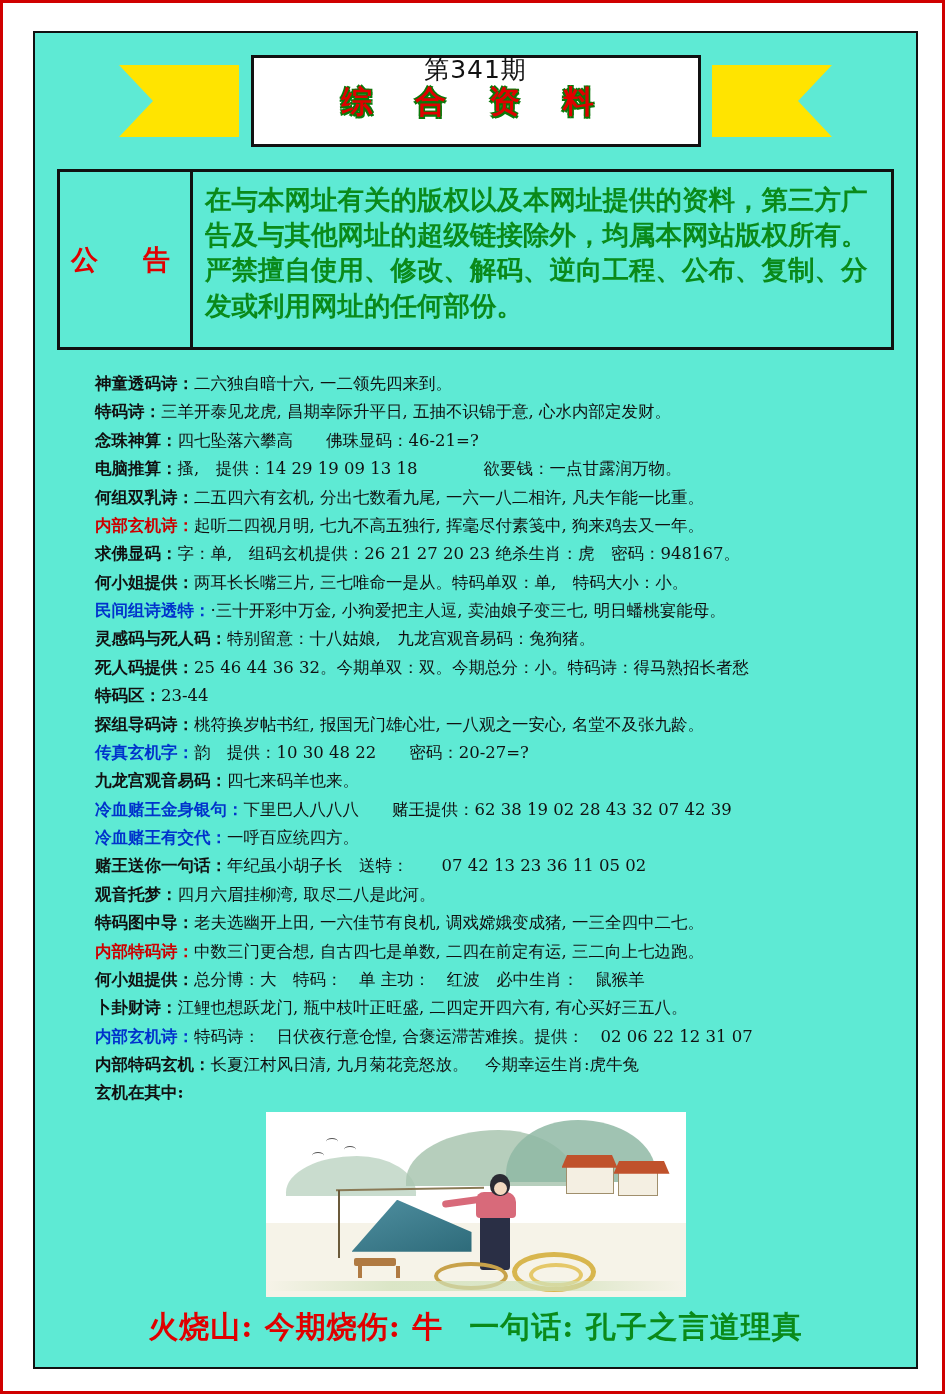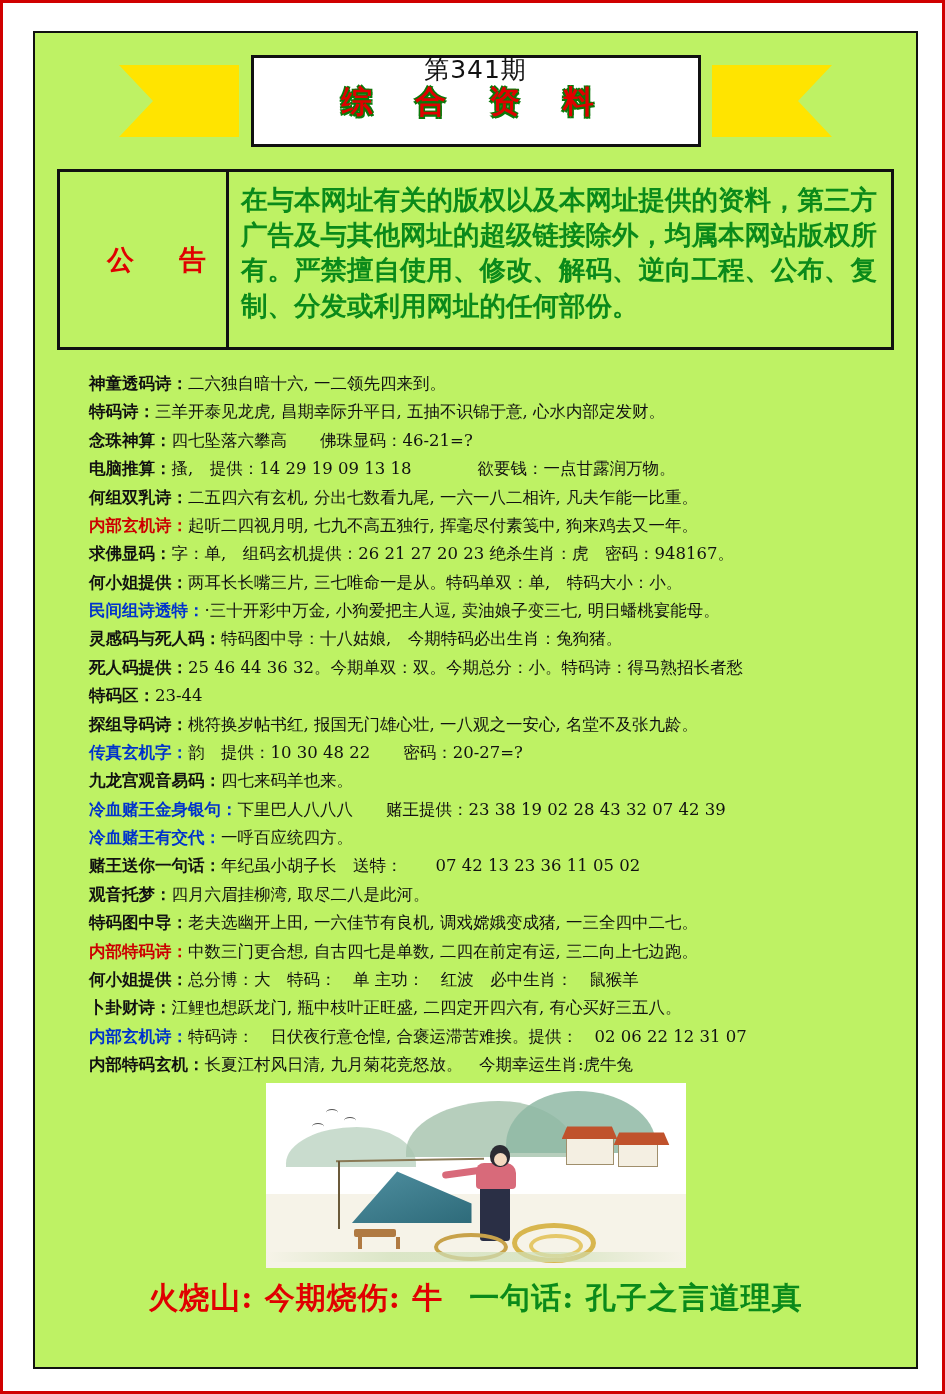--- a/index.html
+++ b/index.html
@@ -23,21 +23,21 @@
     border: 3px solid #d00000;
     background: #ffffff;
   }
   .inner {
     position: absolute;
     left: 30px; top: 28px;
     width: 885px;
     height: 1338px;
     box-sizing: border-box;
     border: 2px solid #111;
-    background: #bef264;
+    background: #5eead4;
   }
 
   
   .header {
     position: relative;
     height: 108px;
     margin: 14px 10px 0 10px;
   }
   .ribbon-left, .ribbon-right {
     position: absolute;
@@ -106,36 +106,35 @@
     flex: 0 0 130px;
     border-right: 3px solid #111;
     display: flex;
     align-items: center;
     justify-content: center;
     font-size: 27px;
     font-weight: bold;
     color: #e00000;
     letter-spacing: 9px;
     font-family: "DejaVu Sans", sans-serif;
-    padding-left: 36px;
   }
   .notice-text {
     flex: 1;
     padding: 10px 10px 4px 12px;
     font-size: 26.5px;
     line-height: 1.33;
     color: #0a8a1a;
     font-weight: bold;
     font-family: "DejaVu Serif", serif;
     letter-spacing: 0px;
   }
 
   
   .body-lines {
-    margin: 20px 0 0 8px;
+    margin: 20px 0 0 14px;
     padding: 0 42px 0 46px;
     color: #111;
   }
   .line {
     font-size: 16.5px;
     line-height: 1.72;
     font-family: "DejaVu Serif", serif;
     white-space: pre-wrap;
     color: #111;
   }
@@ -296,36 +295,37 @@
     <div class="body-lines">
       <div class="line"><span class="lbl">神童透码诗：</span><span>二六独自暗十六, 一二领先四来到。</span></div>
       <div class="line"><span class="lbl">特码诗：</span><span>三羊开泰见龙虎, 昌期幸际升平日, 五抽不识锦于意, 心水内部定发财。</span></div>
       <div class="line"><span class="lbl">念珠神算：</span><span>四七坠落六攀高　　佛珠显码：46-21=?</span></div>
       <div class="line"><span class="lbl">电脑推算：</span><span>搔,　提供：14 29 19 09 13 18　　　　欲要钱：一点甘露润万物。</span></div>
       <div class="line"><span class="lbl">何组双乳诗：</span><span>二五四六有玄机, 分出七数看九尾, 一六一八二相许, 凡夫乍能一比重。</span></div>
       <div class="line red"><span class="lbl">内部玄机诗：</span><span>起听二四视月明, 七九不高五独行, 挥毫尽付素笺中, 狗来鸡去又一年。</span></div>
       <div class="line"><span class="lbl">求佛显码：</span><span>字：单,　组码玄机提供：26 21 27 20 23 绝杀生肖：虎　密码：948167。</span></div>
       <div class="line"><span class="lbl">何小姐提供：</span><span>两耳长长嘴三片, 三七唯命一是从。特码单双：单,　特码大小：小。</span></div>
       <div class="line blue"><span class="lbl">民间组诗透特：</span><span>·三十开彩中万金, 小狗爱把主人逗, 卖油娘子变三七, 明日蟠桃宴能母。</span></div>
-      <div class="line"><span class="lbl">灵感码与死人码：</span><span>特码图中导：十八姑娘,　今期特码必出生肖：兔狗猪。</span></div>
+      <div class="line"><span class="lbl">灵感码与死人码：</span><span>特别留意：十八姑娘,　九龙宫观音易码：兔狗猪。</span></div>
       <div class="line"><span class="lbl">死人码提供：</span><span>25 46 44 36 32。今期单双：双。今期总分：小。特码诗：得马熟招长者愁</span></div>
       <div class="line"><span class="lbl">特码区：</span><span>23-44</span></div>
       <div class="line"><span class="lbl">探组导码诗：</span><span>桃符换岁帖书红, 报国无门雄心壮, 一八观之一安心, 名堂不及张九龄。</span></div>
       <div class="line blue"><span class="lbl">传真玄机字：</span><span>韵　提供：10 30 48 22　　密码：20-27=?</span></div>
       <div class="line"><span class="lbl">九龙宫观音易码：</span><span>四七来码羊也来。</span></div>
-      <div class="line blue"><span class="lbl">冷血赌王金身银句：</span><span>下里巴人八八八　　赌王提供：23 38 19 02 28 43 32 07 42 39</span></div>
+      <div class="line blue"><span class="lbl">冷血赌王金身银句：</span><span>下里巴人八八八　　赌王提供：62 38 19 02 28 43 32 07 42 39</span></div>
       <div class="line blue"><span class="lbl">冷血赌王有交代：</span><span>一呼百应统四方。</span></div>
       <div class="line"><span class="lbl">赌王送你一句话：</span><span>年纪虽小胡子长　送特：　　07 42 13 23 36 11 05 02</span></div>
       <div class="line"><span class="lbl">观音托梦：</span><span>四月六眉挂柳湾, 取尽二八是此河。</span></div>
       <div class="line"><span class="lbl">特码图中导：</span><span>老夫选幽开上田, 一六佳节有良机, 调戏嫦娥变成猪, 一三全四中二七。</span></div>
       <div class="line red"><span class="lbl">内部特码诗：</span><span>中数三门更合想, 自古四七是单数, 二四在前定有运, 三二向上七边跑。</span></div>
       <div class="line"><span class="lbl">何小姐提供：</span><span>总分博：大　特码：　单 主功：　红波　必中生肖：　鼠猴羊</span></div>
       <div class="line"><span class="lbl">卜卦财诗：</span><span>江鲤也想跃龙门, 瓶中枝叶正旺盛, 二四定开四六有, 有心买好三五八。</span></div>
       <div class="line blue"><span class="lbl">内部玄机诗：</span><span>特码诗：　日伏夜行意仓惶, 合褒运滞苦难挨。提供：　02 06 22 12 31 07</span></div>
       <div class="line"><span class="lbl">内部特码玄机：</span><span>长夏江村风日清, 九月菊花竞怒放。　今期幸运生肖:虎牛兔</span></div>
+      <div class="line"><span class="lbl">玄机在其中:</span><span></span></div>
     </div>
 
     <div class="pic-wrap">
       <div class="pic">
         <div class="sky"></div>
         <div class="hill3"></div>
         <div class="hill1"></div>
         <div class="hill2"></div>
         <div class="house h1"></div>
         <div class="house h2"></div>

